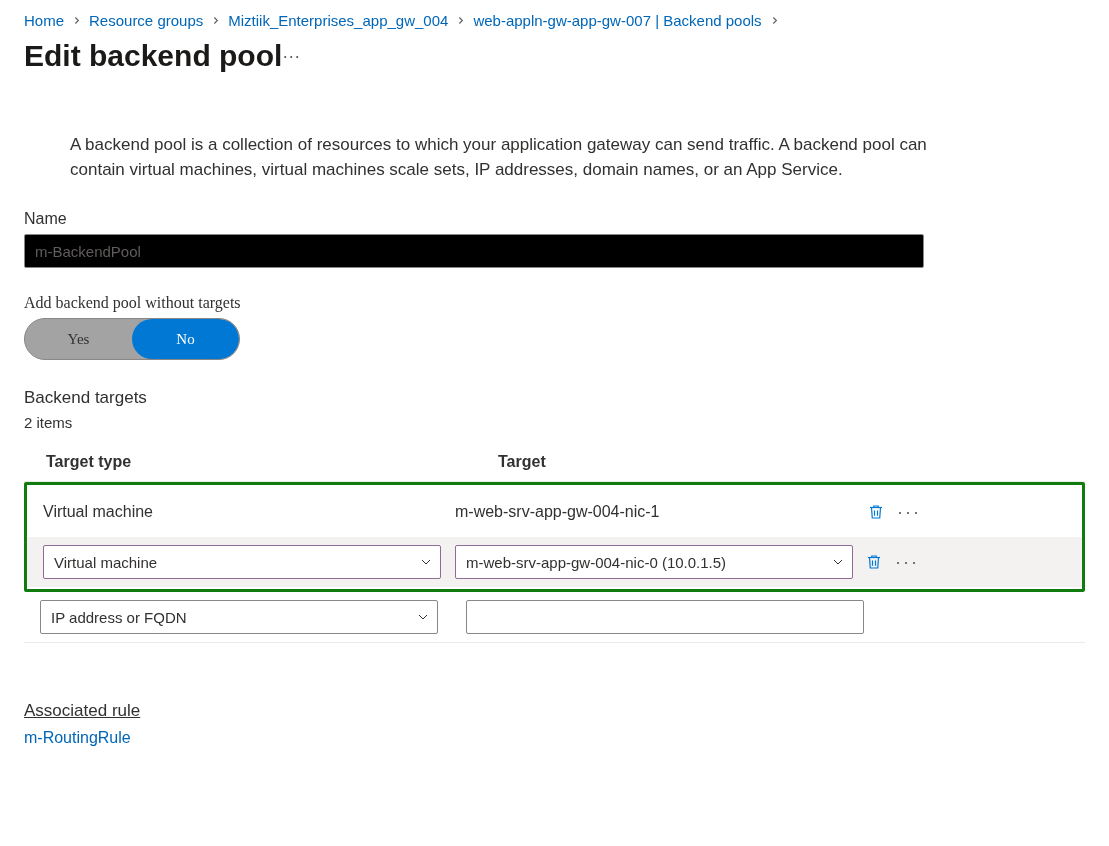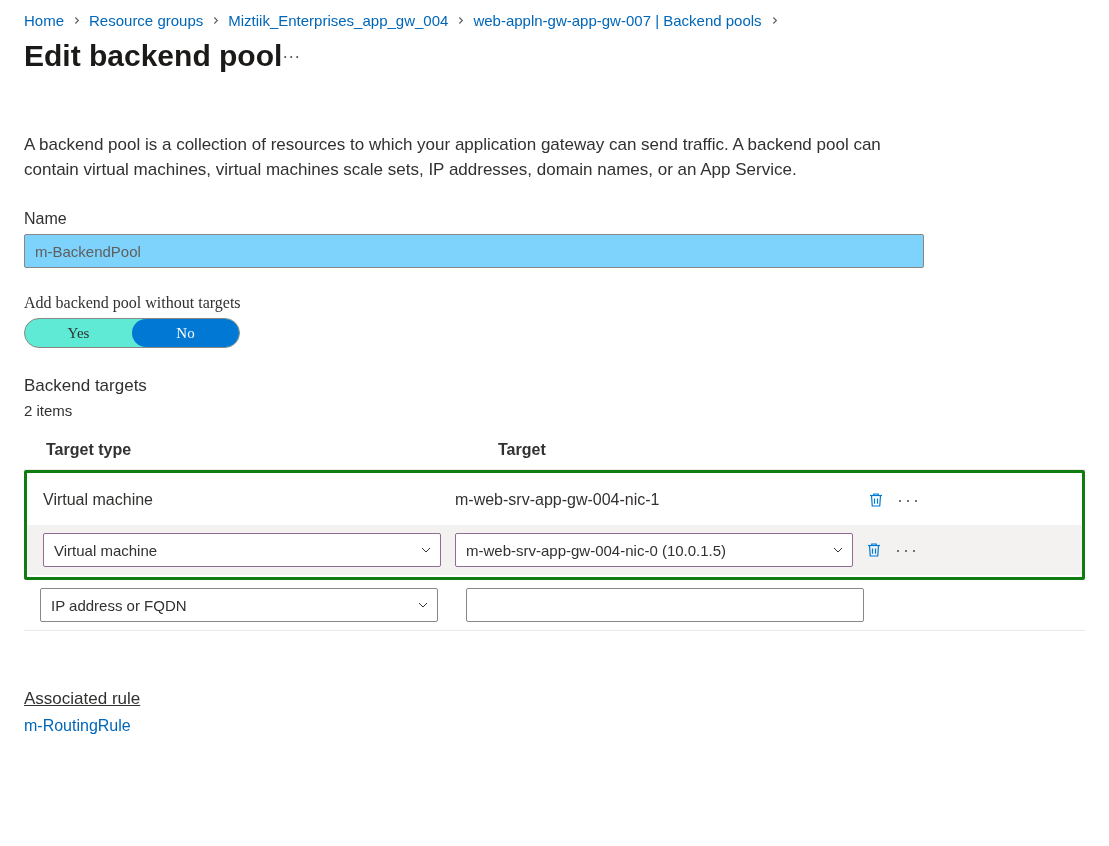--- a/index.html
+++ b/index.html
@@ -17,40 +17,40 @@
       flex-wrap: wrap;
       gap: 8px;
       margin-bottom: 10px;
       font-size: 15px;
     }
     .breadcrumb a { color: #0066b8; text-decoration: none; cursor: pointer; }
     .chev { color: #605e5c; display:inline-flex; align-items:center; }
     .title-row { display:flex; align-items:center; margin-bottom: 60px; }
     h1 { font-size: 30px; font-weight: 600; color:#1b1a19; }
     .more-dots { color:#605e5c; font-size:18px; cursor:pointer; }
-    .desc { font-size: 17px; color:#323130; max-width: 910px; margin-bottom: 28px; line-height:1.45; }
+    .desc { font-size: 17px; color:#323130; max-width: 910px; margin-bottom: 28px; line-height:1.45;margin-left:46px; }
     .form-lbl { font-size:16px; color:#323130; margin-bottom:6px; }
     .text-input {
       width: 900px; height: 34px;
       border: 1px solid #8a8886;
-      background: #7dd3fc;
+      background: #000000;
       color: #605e5c;
       padding: 0 10px;
       font-size: 15px;
       border-radius:2px;
       margin-bottom: 26px;
     }
     .toggle-wrap { margin-bottom: 28px; font-family: Liberation Serif, serif; }
     .segmented {
-      width: 216px; height: 30px;
+      width: 216px; height: 42px;
       border: 1px solid #8a8886;
       border-radius: 28px;
       display:flex;
       overflow:hidden;
-      background:#5eead4;
+      background:#a3a3a3;
       justify-content:center;
     }
     .seg-opt {
       flex:1; display:flex; align-items:center; justify-content:center;
       font-size:15px; cursor:pointer;
     }
     .seg-opt.active { background:#0078d4; color:#fff; border-radius:28px; }
     .section-h { font-size:17px; margin-bottom:6px; }
     .count { font-size:15px; color:#323130; margin-bottom:12px; }
     .tbl-header {

